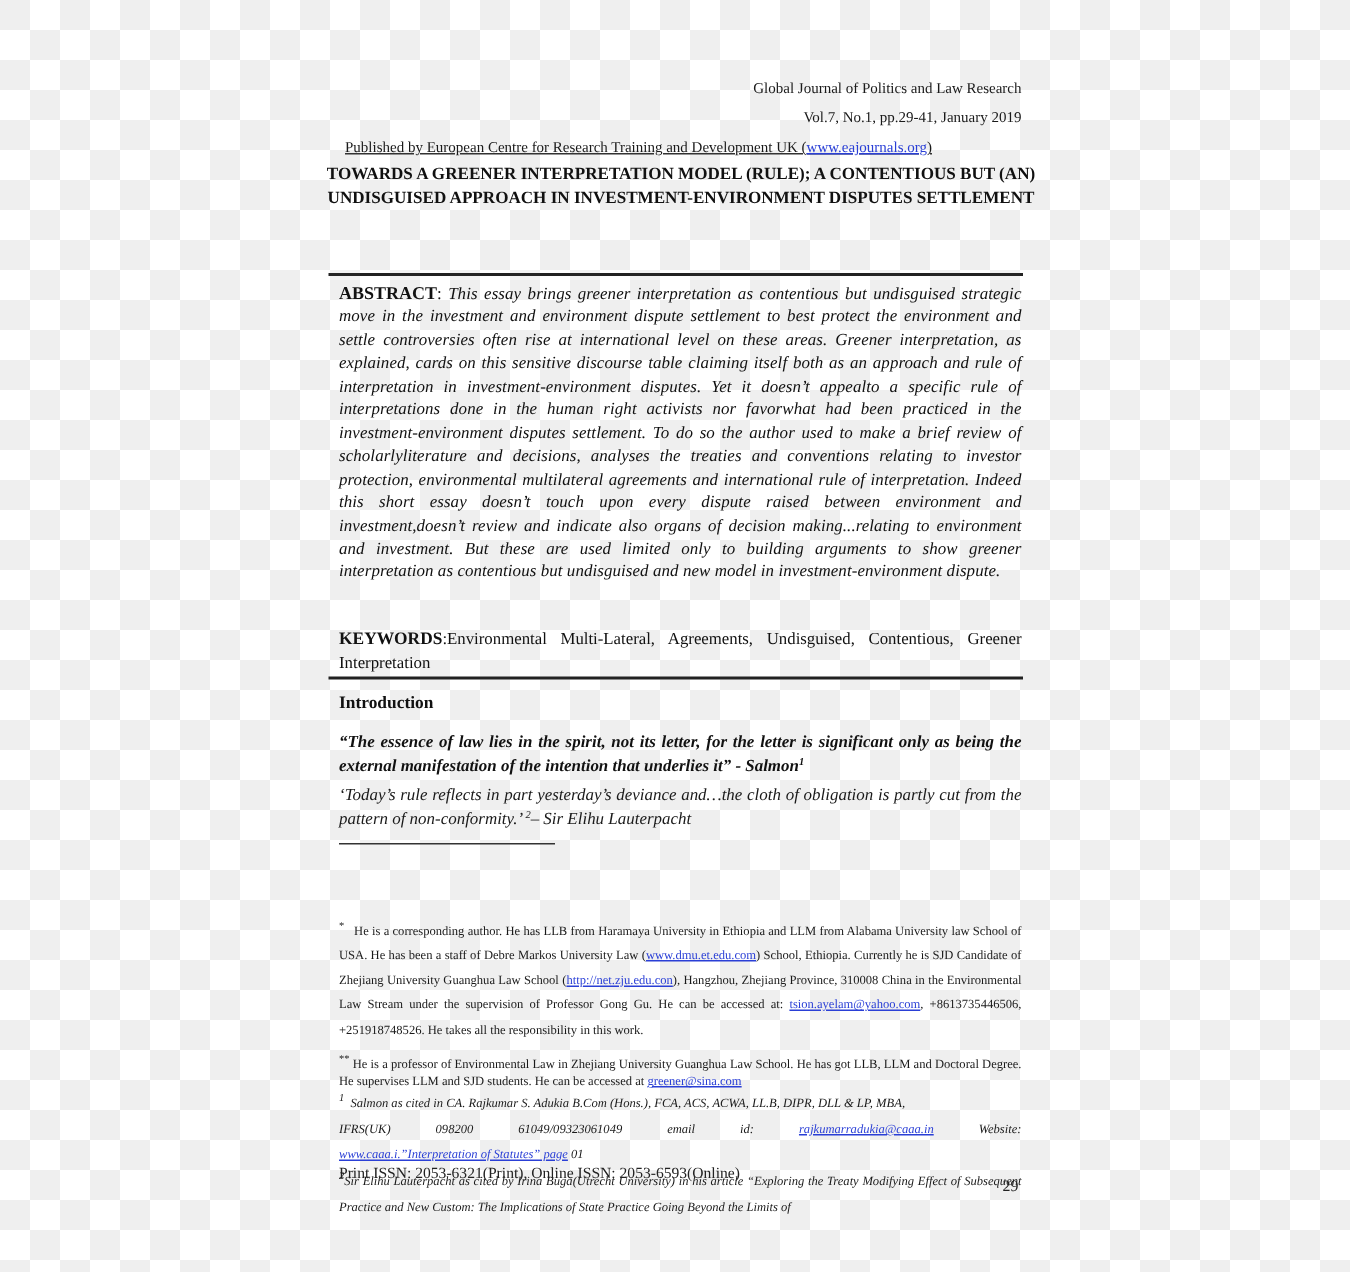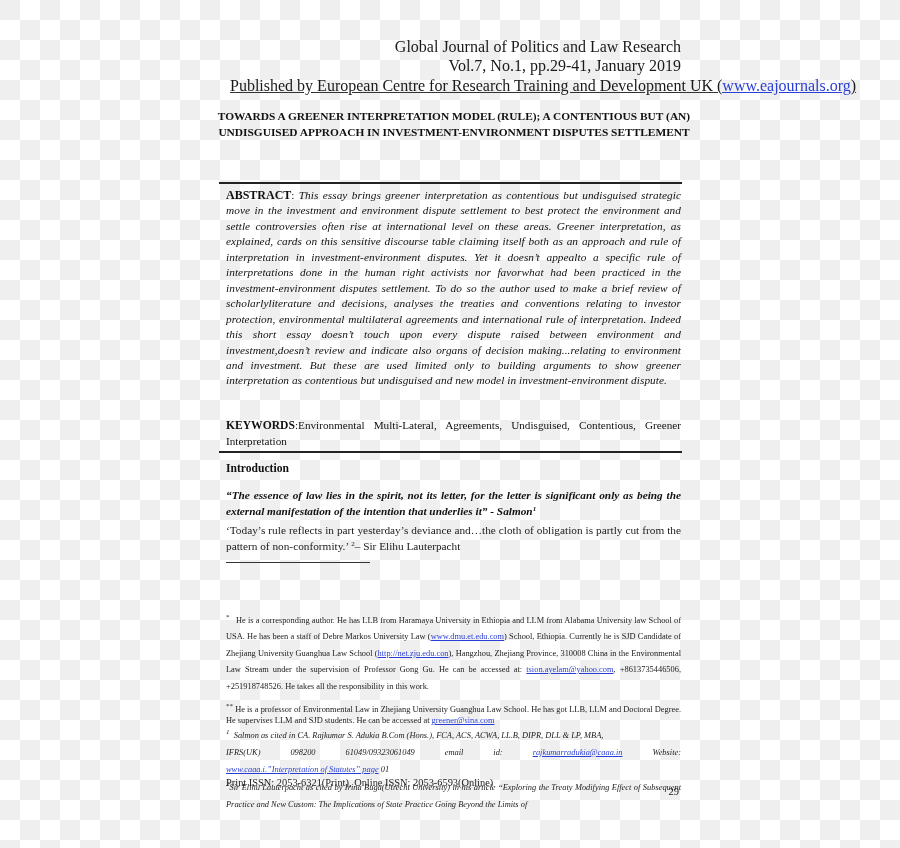--- a/index.html
+++ b/index.html
@@ -23,24 +23,25 @@
     .page {
       position: absolute;
       left: 226px;
       top: 0;
       width: 455px;
       height: 848px;
     }
     .abs { position: absolute; }
     .hdr {
       right: 0;
-      font-size: 16px;
-      text-align: right;
+      font-size: 10px;
+      text-align: left;
       white-space: nowrap;
       color: #1a1a1a;
+      margin-top: 16px;
     }
     .hdr-1 { top: 38px; }
     .hdr-2 { top: 57px; }
     .hdr-3 {
       top: 77px;
       left: 4px;
       right: 0;
       text-decoration: underline;
       text-decoration-color: #333;
     }
@@ -110,20 +111,21 @@
       font-weight: bold;
       font-style: italic;
       font-size: 11.3px;
       line-height: 15.5px;
       text-align: justify;
     }
     .quote2 {
       top: 523px;
       left: 0;
       width: 455px;
+      font-style: italic;
       font-size: 11.3px;
       line-height: 15.5px;
       text-align: justify;
       color: #1a1a1a;
     }
     sup { font-size: 7px; line-height: 0; vertical-align: 4px; }
 
     .fn {
       left: 0;
       width: 455px;

